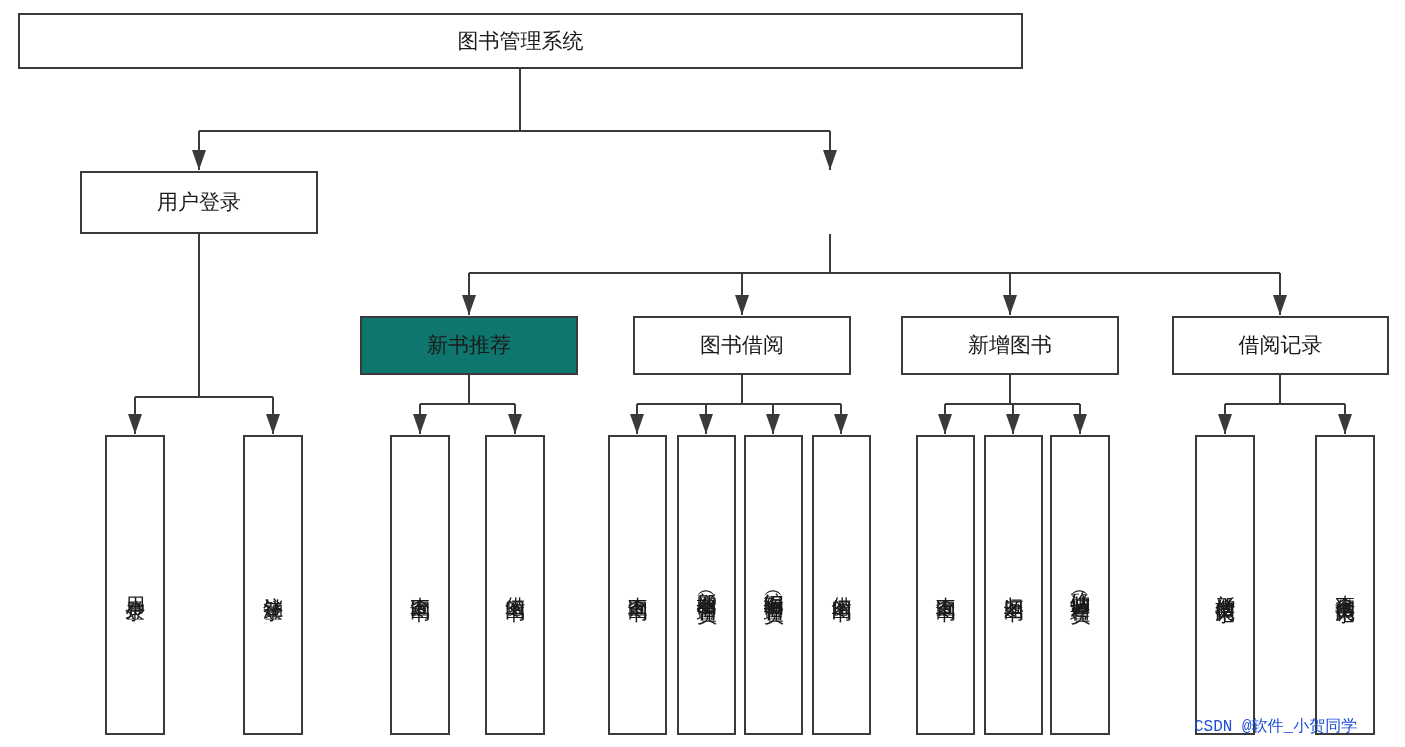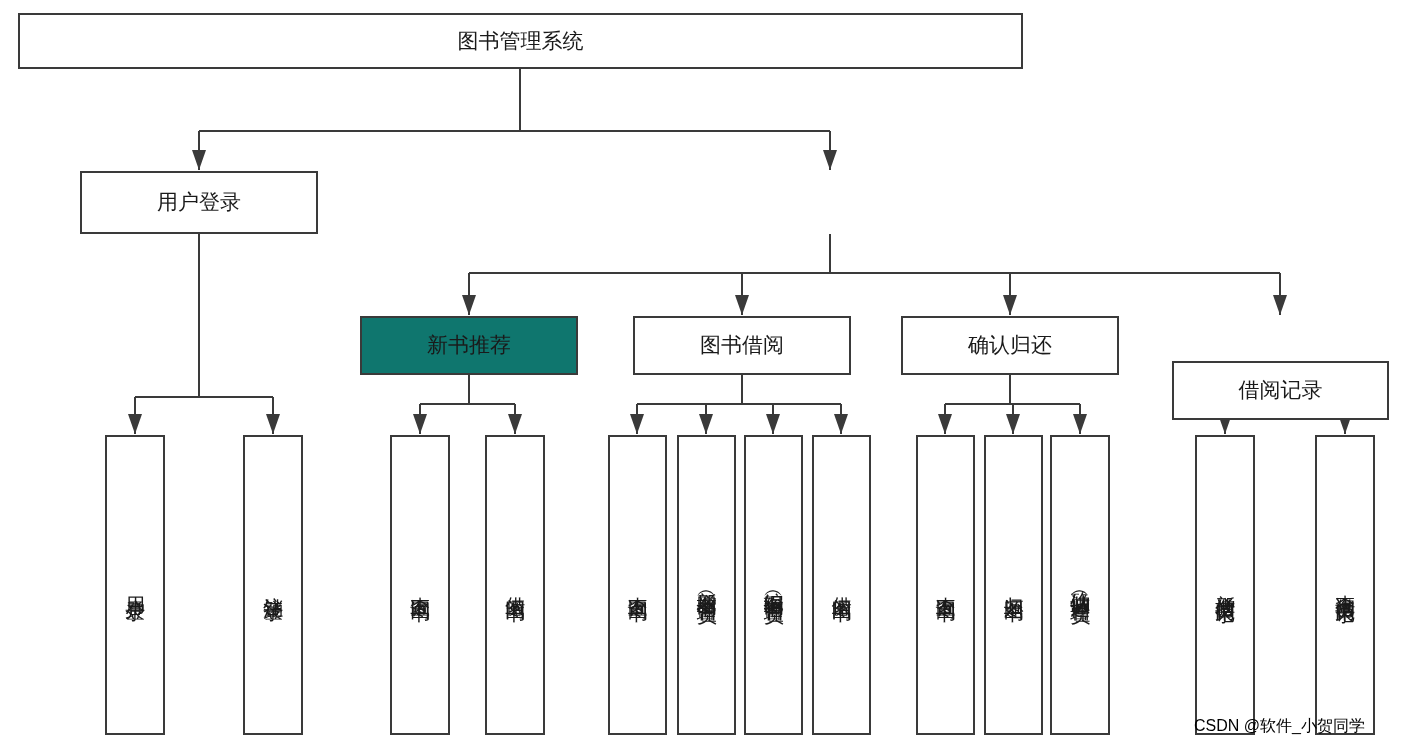--- a/index.html
+++ b/index.html
@@ -45,24 +45,24 @@
     writing-mode: vertical-rl;
     text-orientation: upright;
     font-size: 20px;
     letter-spacing: 2px;
   }
   .watermark {
     position: absolute;
     left: 1194px;
     top: 716px;
     font-size: 16px;
-    color: #000000;
+    color: #1d4ed8;
     white-space: nowrap;
     z-index: 3;
-    font-family: Liberation Sans, sans-serif;
+    font-family: Liberation Mono, monospace;
   }
 </style>
 </head>
 <body>
 
 <div id="canvas">
 
   <svg id="edges" viewBox="0 0 1405 747" preserveAspectRatio="none">
       <line x1="520" y1="69" x2="520" y2="131" stroke="#3a3a3a" stroke-width="2.4" shape-rendering="crispEdges"></line>
       <line x1="199" y1="131" x2="830" y2="131" stroke="#3a3a3a" stroke-width="2.4" shape-rendering="crispEdges"></line>
@@ -126,23 +126,23 @@
     <span class="node-label">用户登录</span>
   </div>
 
   <div class="node horizontal" style="left: 360px; top: 316px; width: 218px; height: 59px; border-color: rgb(58, 58, 58); background: #0f766e;">
     <span class="node-label">新书推荐</span>
   </div>
   <div class="node horizontal" style="left: 633px; top: 316px; width: 218px; height: 59px; border-color: rgb(58, 58, 58); background: rgb(255, 255, 255);">
     <span class="node-label">图书借阅</span>
   </div>
   <div class="node horizontal" style="left: 901px; top: 316px; width: 218px; height: 59px; border-color: rgb(58, 58, 58); background: rgb(255, 255, 255);">
-    <span class="node-label">确认归还</span>
+    <span class="node-label">新增图书</span>
   </div>
-  <div class="node horizontal" style="left: 1172px; top: 316px; width: 217px; height: 59px; border-color: rgb(58, 58, 58); background: rgb(255, 255, 255); margin-top: 45px;">
+  <div class="node horizontal" style="left: 1172px; top: 316px; width: 217px; height: 59px; border-color: rgb(58, 58, 58); background: rgb(255, 255, 255);">
     <span class="node-label">借阅记录</span>
   </div>
 
   <div class="node vertical" style="left: 105px; top: 435px; width: 60px; height: 300px; border-color: rgb(58, 58, 58); background: rgb(255, 255, 255);">
     <span class="node-label">用户登录</span>
   </div>
   <div class="node vertical" style="left: 243px; top: 435px; width: 60px; height: 300px; border-color: rgb(58, 58, 58); background: rgb(255, 255, 255);">
     <span class="node-label">注销登录</span>
   </div>
 

